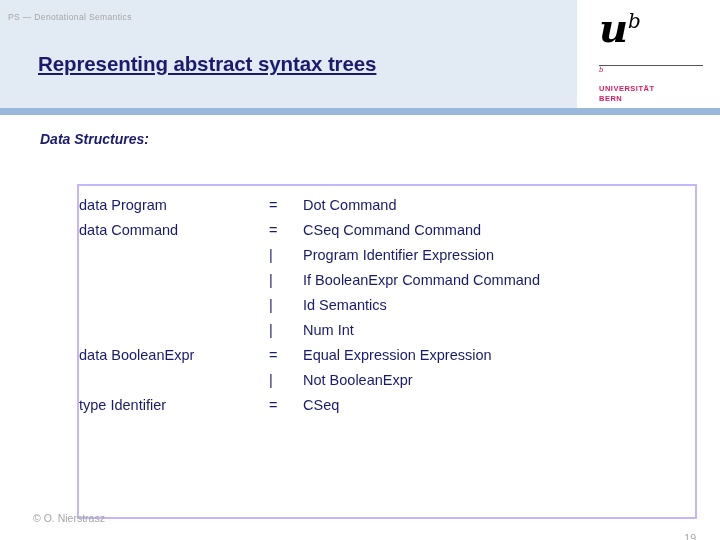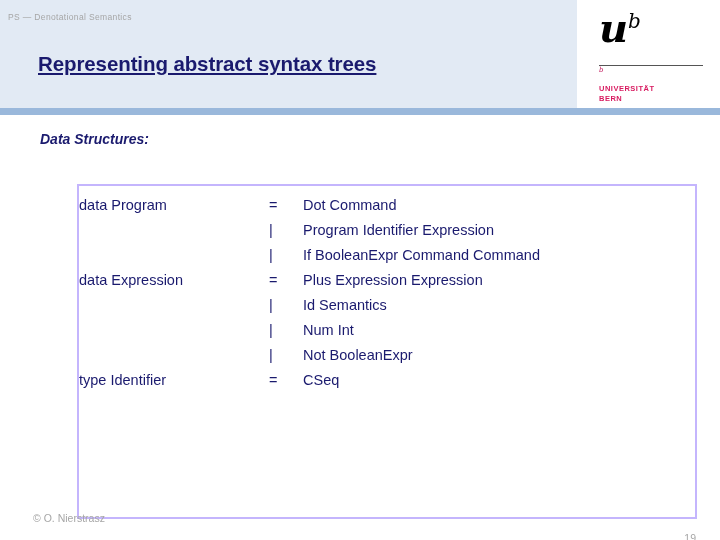--- a/index.html
+++ b/index.html
@@ -185,43 +185,48 @@
 
 <div id="code-box">
   <table id="code-table">
     <tbody>
         <tr>
           <td class="col-lhs">data Program</td>
           <td class="col-op op-a">=</td>
           <td class="col-rhs rhs-a">Dot Command</td>
         </tr>
         <tr>
+          <td class="col-lhs">data Command</td>
+          <td class="col-op op-b">=</td>
+          <td class="col-rhs rhs-b">CSeq Command Command</td>
+        </tr>
+        <tr>
           <td class="col-lhs"></td>
           <td class="col-op op-b">|</td>
           <td class="col-rhs rhs-b">Program Identifier Expression</td>
         </tr>
         <tr>
           <td class="col-lhs"></td>
           <td class="col-op op-b">|</td>
           <td class="col-rhs rhs-b">If BooleanExpr Command Command</td>
         </tr>
         <tr>
-          <td class="col-lhs">data Expression</td>
+          <td class="col-lhs"></td>
+          <td class="col-op op-b">|</td>
+          <td class="col-rhs rhs-b">Id Semantics</td>
+        </tr>
+        <tr>
+          <td class="col-lhs"></td>
+          <td class="col-op op-b">|</td>
+          <td class="col-rhs rhs-b">Num Int</td>
+        </tr>
+        <tr>
+          <td class="col-lhs">data BooleanExpr</td>
           <td class="col-op op-a">=</td>
-          <td class="col-rhs rhs-a">Plus Expression Expression</td>
-        </tr>
-        <tr>
-          <td class="col-lhs"></td>
-          <td class="col-op op-b">|</td>
-          <td class="col-rhs rhs-b">Id Semantics</td>
-        </tr>
-        <tr>
-          <td class="col-lhs"></td>
-          <td class="col-op op-b">|</td>
-          <td class="col-rhs rhs-b">Num Int</td>
+          <td class="col-rhs rhs-a">Equal Expression Expression</td>
         </tr>
         <tr>
           <td class="col-lhs"></td>
           <td class="col-op op-b">|</td>
           <td class="col-rhs rhs-b">Not BooleanExpr</td>
         </tr>
         <tr>
           <td class="col-lhs">type Identifier</td>
           <td class="col-op op-c">=</td>
           <td class="col-rhs rhs-c">CSeq</td>

